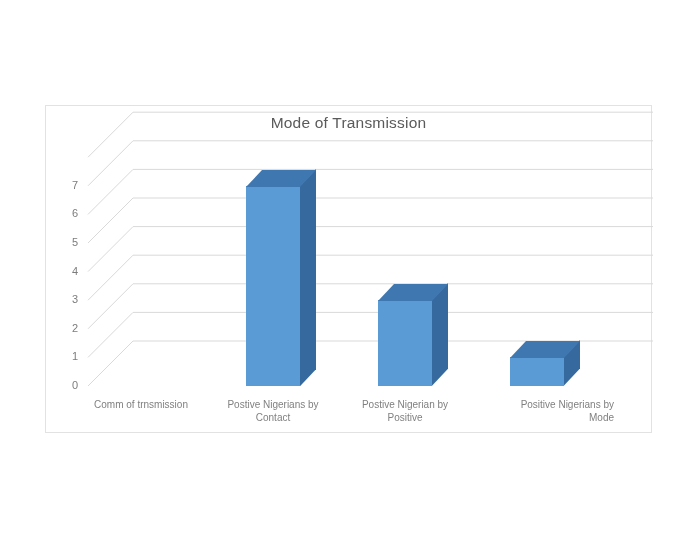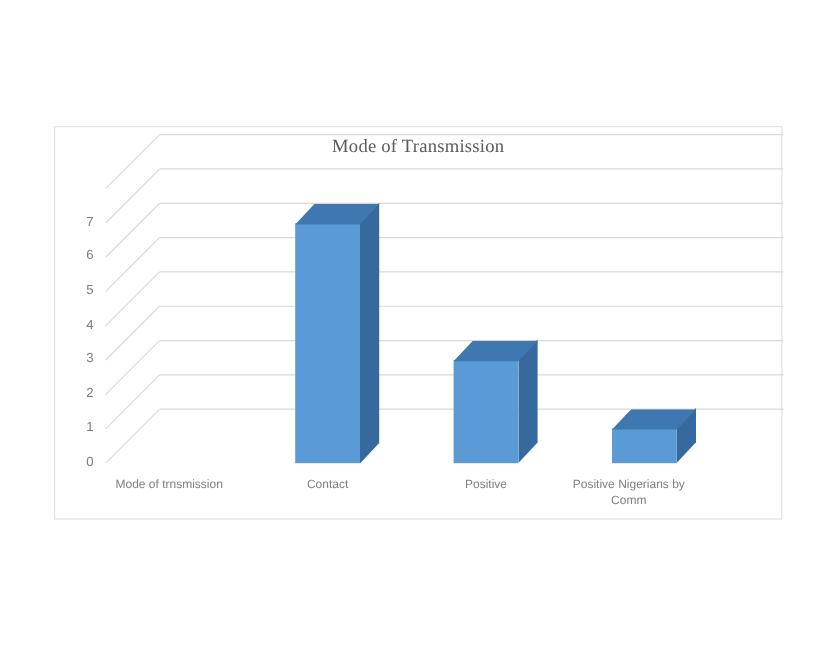--- a/index.html
+++ b/index.html
@@ -29,21 +29,21 @@
 
   #chart-title {
     position: absolute;
     left: 0;
     top: 8px;
     width: 100%;
     text-align: center;
     font-size: 15.5px;
     color: #5a5a5a;
     letter-spacing: 0.2px;
-    font-family: Liberation Serif, serif;
+    font-family: Liberation Sans, sans-serif;
   }
 
   
   #plot-area {
     position: absolute;
     left: 0;
     top: 0;
     width: 607px;
     height: 328px;
   }
@@ -159,28 +159,30 @@
             <polygon points="0,45.6 0,17 16,0 16,28.6" fill="#36699e"></polygon>
           </svg>
           <svg class="bar-top" width="71" height="18" style="left: 0px; top: 0px;">
             <polygon points="0,17 16,0 70,0 54,17" fill="#3f77b0"></polygon>
           </svg>
         </div>
       </div>
 
     <div id="x-labels">
         <div class="x-label" style="left: 35px; top: 292px; width: 120px;">
-          <div>Mode of trnsmission</div>
+          <div>Comm of trnsmission</div>
         </div>
         <div class="x-label" style="left: 167px; top: 292px; width: 120px;">
+          <div>Postive Nigerians by</div>
           <div>Contact</div>
         </div>
         <div class="x-label" style="left: 299px; top: 292px; width: 120px;">
+          <div>Postive Nigerian by</div>
           <div>Positive</div>
         </div>
-        <div class="x-label" style="left: 418px; top: 292px; width: 120px;">
+        <div class="x-label" style="left: 448px; top: 292px; width: 120px; text-align: right;">
           <div>Positive Nigerians by</div>
-          <div>Comm</div>
+          <div>Mode</div>
         </div>
       </div>
 
   </div>
 </div>
 
 </body></html>

